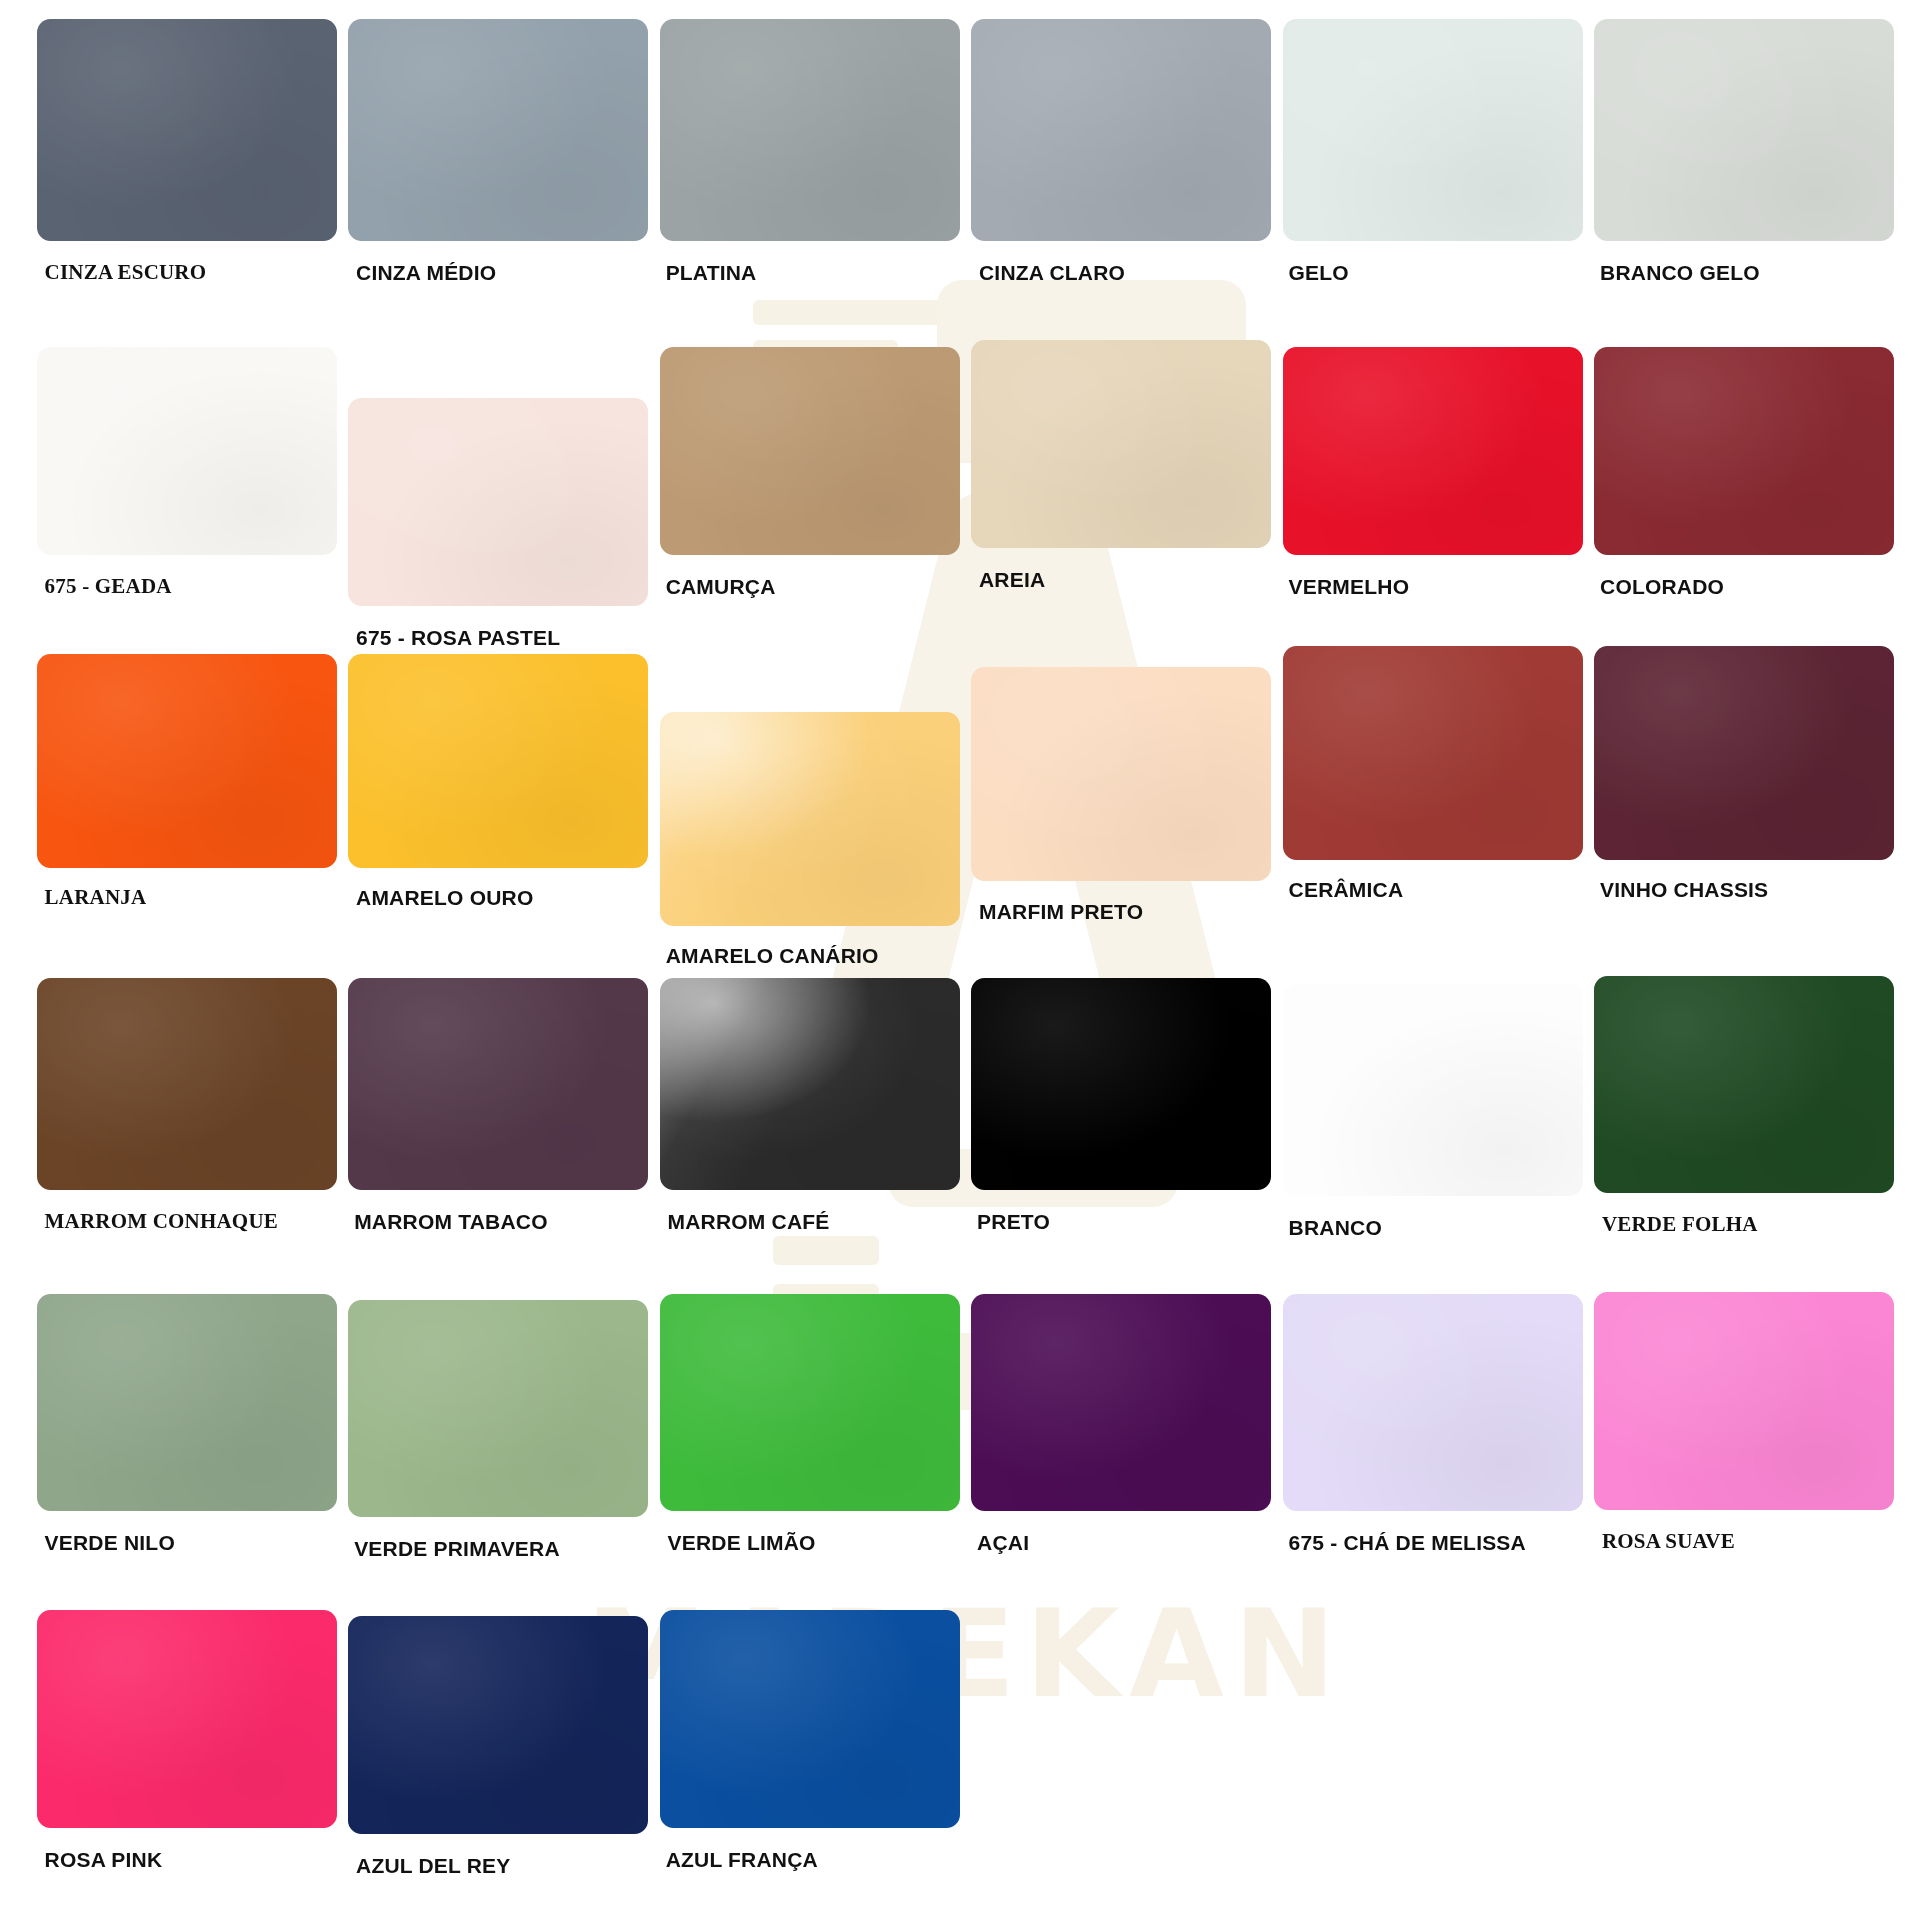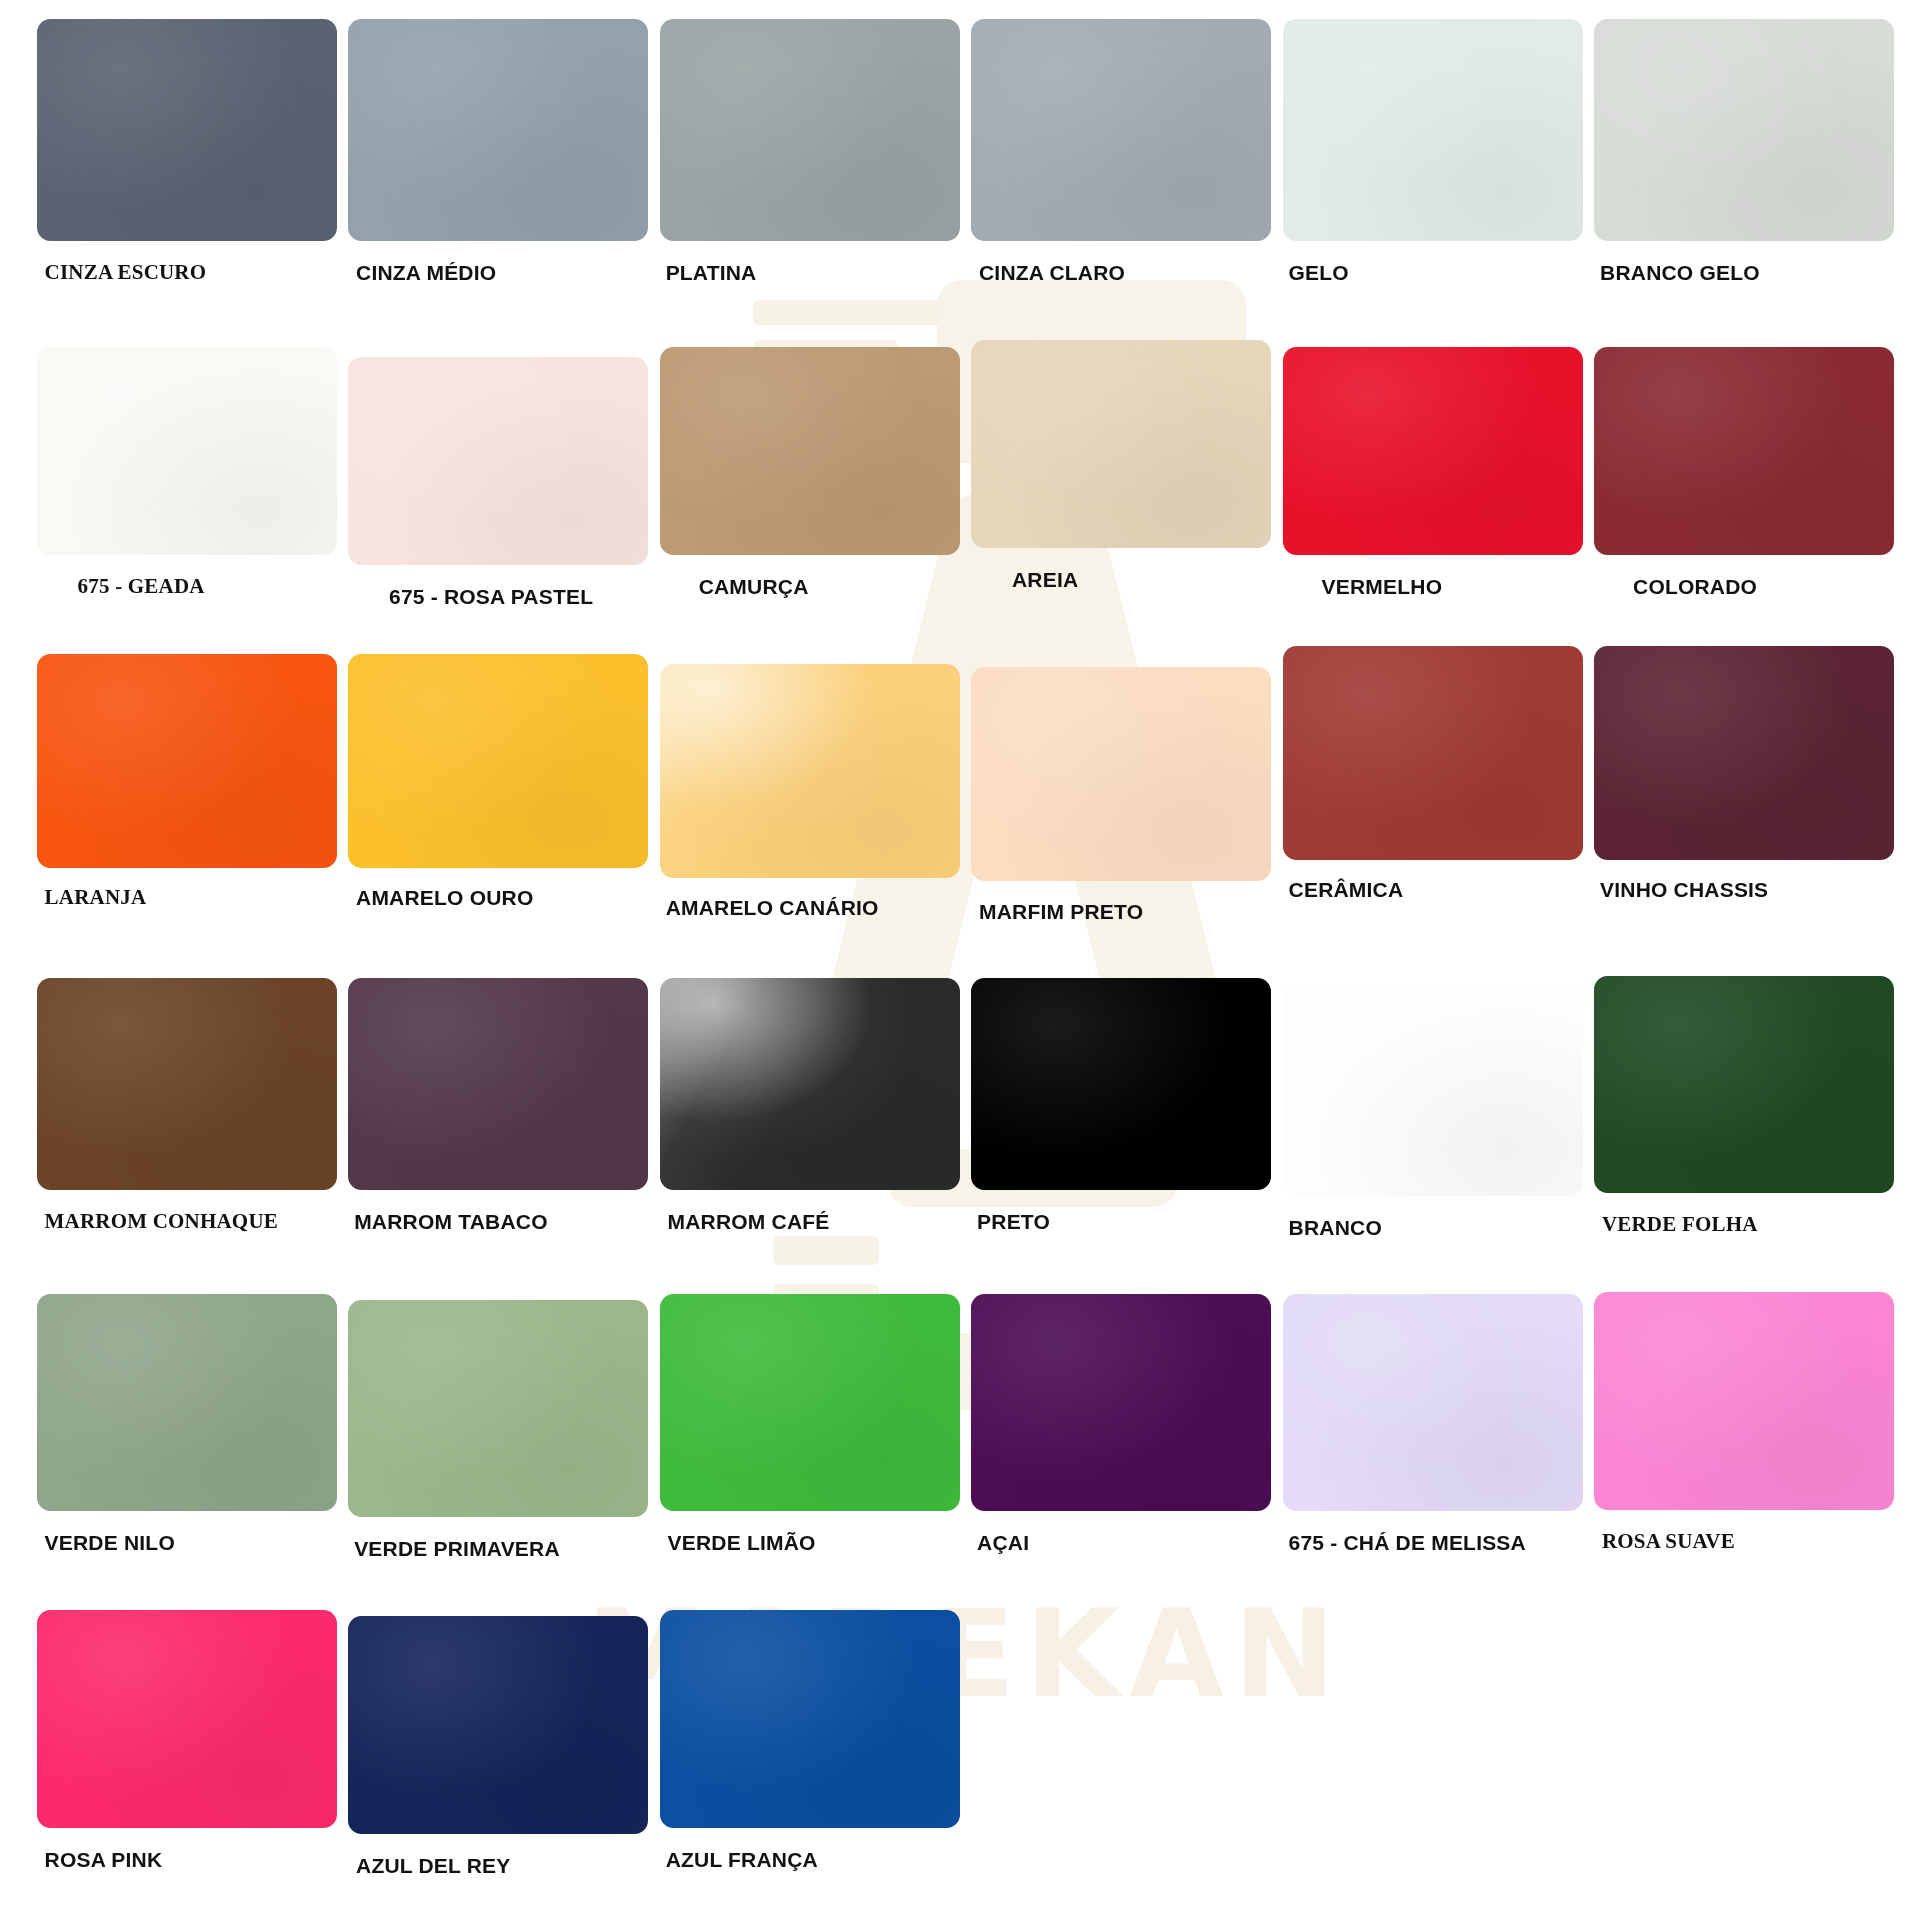--- a/index.html
+++ b/index.html
@@ -121,37 +121,37 @@
   .cell.c2 .label { padding-left: 5.8px; }
   .cell.c3 .label { padding-left: 7.7px; }
   .cell.c4 .label { padding-left: 5.8px; }
   .cell.c5 .label { padding-left: 5.8px; }
 
   
   .row0 .swatch { height: 222px; margin-top: 7.7px; }
   .row0 .label  { margin-top: 21px; }
 
   .row1 .swatch { height: 208px; margin-top: 17.4px; }
-  .row1 .label  { margin-top: 21px; margin-left: 33px; }
+  .row1 .label  { margin-top: 21px; }
 
   .row2 .swatch { height: 214px; margin-top: 5.8px; }
   .row2 .label  { margin-top: 19.3px; }
 
   .row3 .swatch { height: 212px; margin-top: 11.6px; }
   .row3 .label  { margin-top: 21px; }
 
   .row4 .swatch { height: 217px; margin-top: 9.7px; }
   .row4 .label  { margin-top: 21px; }
 
   .row5 .swatch { height: 218px; margin-top: 7.7px; }
   .row5 .label  { margin-top: 21px; }
 
   
   .nudge-d6  { margin-top: 5.8px; }
-  .nudge-d10 { margin-top: 9.7px; }
+  .nudge-d10 { margin-top: 9.7px; justify-content: flex-end; }
   .nudge-d14 { margin-top: 13.5px; }
   .nudge-u8  { margin-top: -7.7px; }
 </style>
 </head>
 <body style="background: rgb(255, 255, 255);">
 
 <div id="sheet">
 
   <div id="watermark">
     <div class="wm-mark">

